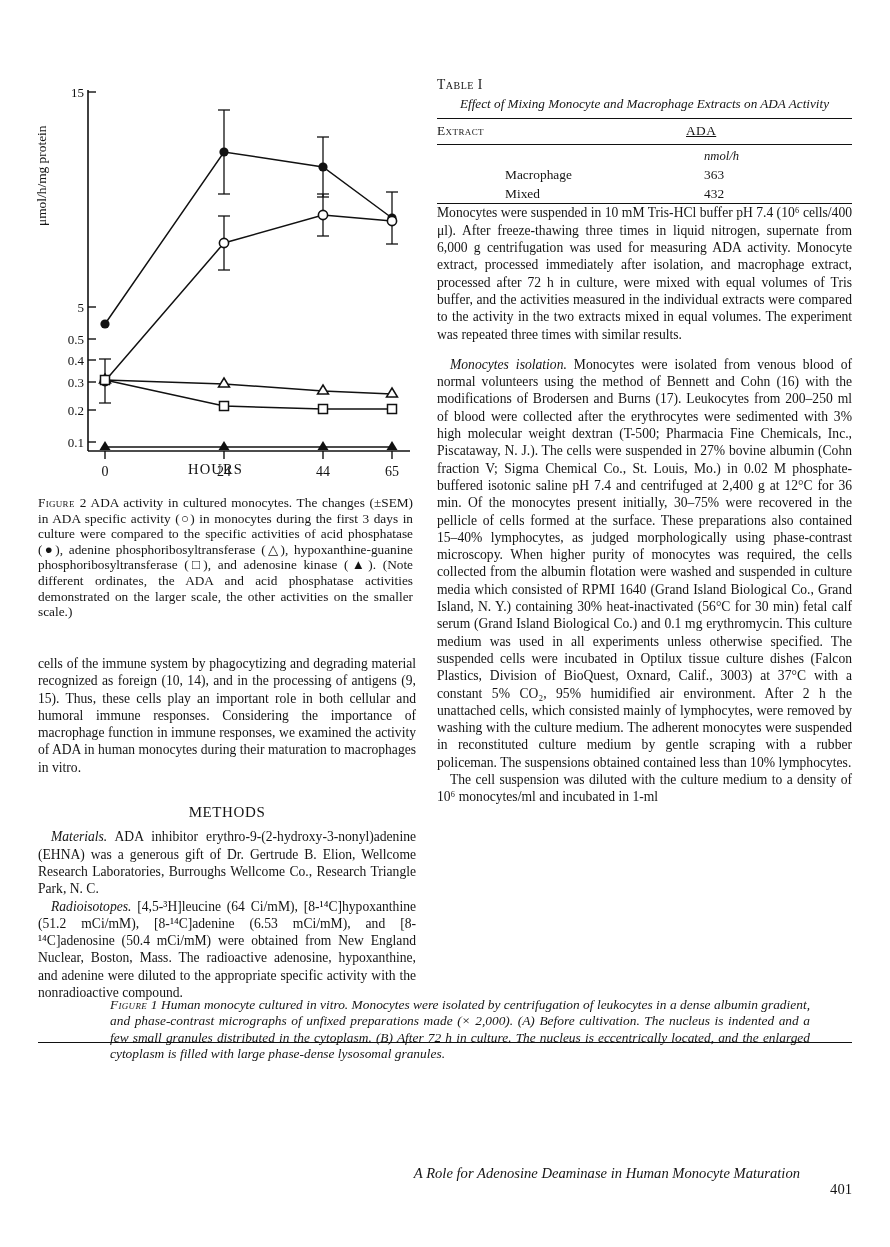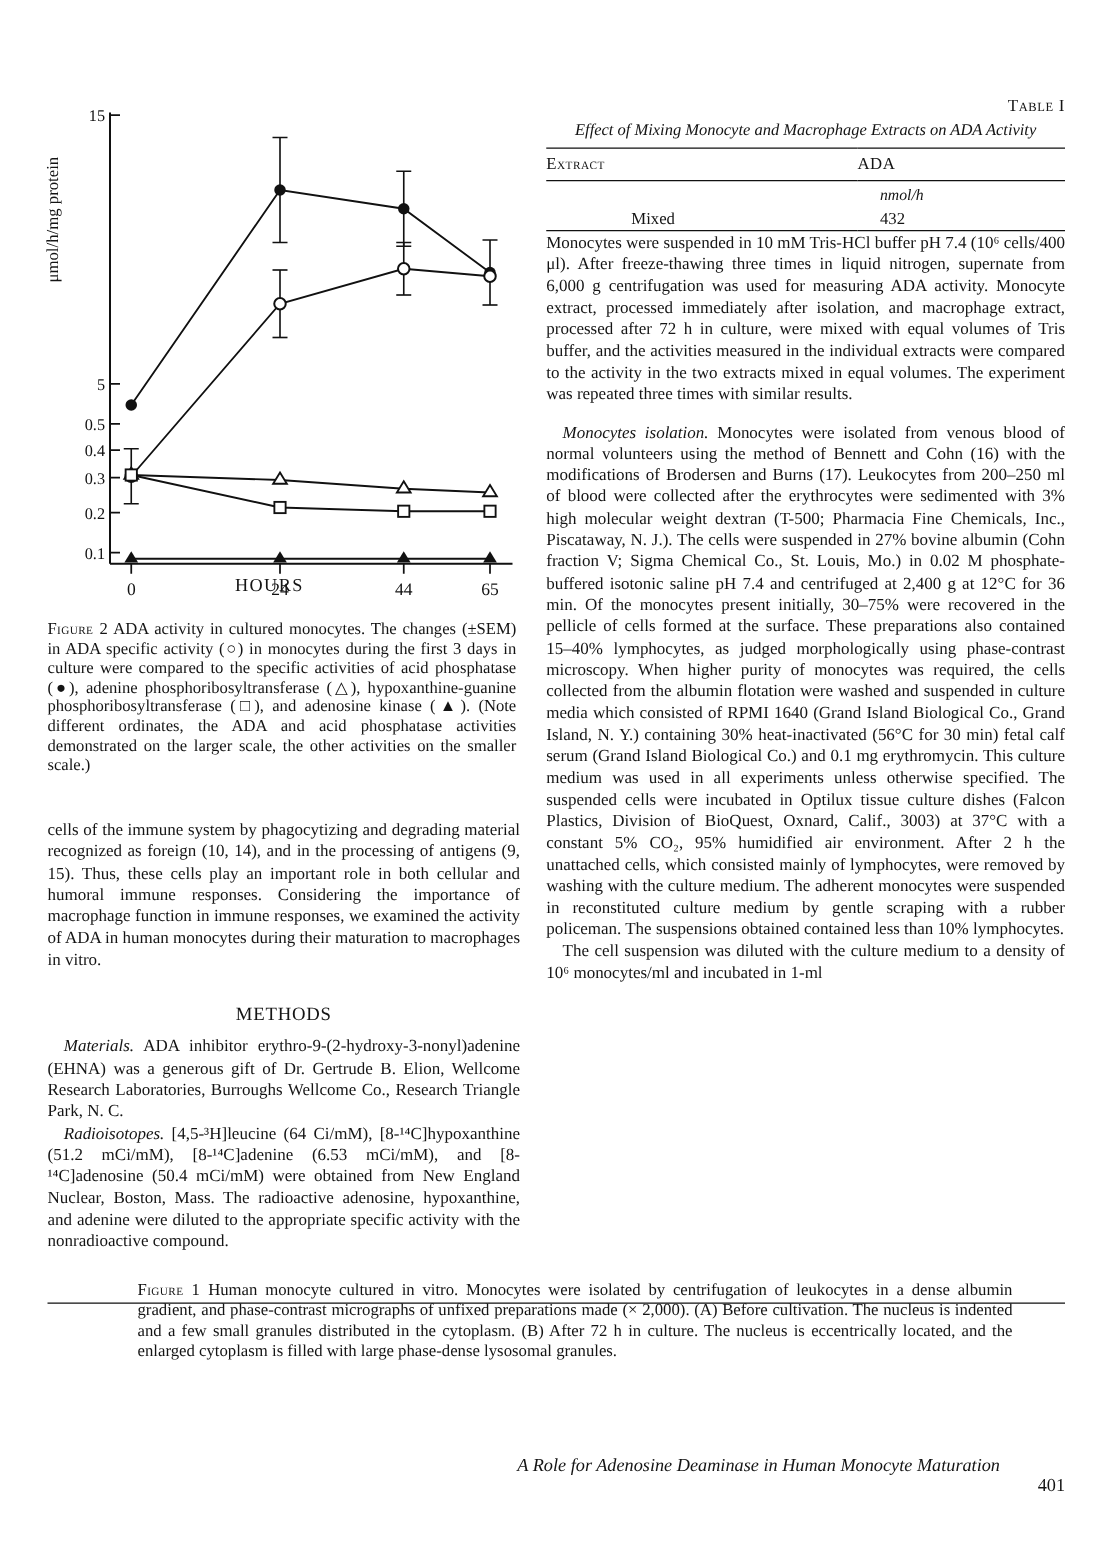--- a/index.html
+++ b/index.html
@@ -78,21 +78,21 @@
   .right-col {
     position: absolute;
     left: 437px;
     top: 76px;
     width: 415px;
     font-size: 13.6px;
     line-height: 17.3px;
     text-align: justify;
   }
   .table-title {
-    text-align: right;
+    text-align: left;
     font-variant: small-caps;
     font-size: 13.6px;
     letter-spacing: 0.5px;
     margin-bottom: 3px;
   }
   .table-sub {
     text-align: center;
     font-style: italic;
     font-size: 13.2px;
     line-height: 16px;
@@ -109,46 +109,47 @@
     letter-spacing: 0.4px;
     padding: 3px 0 4px 0;
     text-align: left;
   }
   .rule-top { border-top: 1.6px solid #111; }
   .rule-mid { border-top: 0.9px solid #111; }
   .rule-bot { border-bottom: 1.6px solid #111; }
   td.col-extract { width: 60%; padding-left: 68px; padding-top: 1px; padding-bottom: 1px;}
   td.col-ada { width: 40%; padding-left: 18px; padding-top:1px; padding-bottom:1px;}
   th.col-extract { padding-left: 86px; }
-  th.col-ada { padding-left: 18px; }
+  th.col-ada { padding-left: 18px; text-decoration: underline; }
   .units-row td {
     font-style: italic;
     font-size: 12.6px;
     padding-top: 3px;
     padding-bottom: 0px;
   }
   .tbl-note {
     margin-top: 7px;
     font-size: 13.6px;
     line-height: 17.3px;
     text-align: justify;
   }
   .right-col p { margin: 0; }
   .right-col p.indent { text-indent: 13px; }
   .gap { height: 13px; }
 
   
   .fig1-block {
     position: absolute;
     left: 110px;
-    top: 1024px;
+    top: 997px;
     width: 700px;
     font-size: 13.4px;
     line-height: 16.4px;
     text-align: justify;
+    font-style: italic;
   }
   .fig1-rule {
     position: absolute;
     left: 38px;
     top: 1042px;
     width: 814px;
     border-top: 0.9px solid #111;
   }
 
   
@@ -335,20 +336,24 @@
         <tr class="rule-top">
           <th class="col-extract rule-mid">Extract</th>
           <th class="col-ada rule-mid">ADA</th>
         </tr>
       </thead>
       <tbody>
         <tr class="units-row">
           <td class="col-extract rule-mid"></td>
           <td class="col-ada rule-mid">nmol/h</td>
         </tr>
+        <tr>
+          <td class="col-extract">Macrophage</td>
+          <td class="col-ada">363</td>
+        </tr>
         <tr class="rule-bot">
           <td class="col-extract">Mixed</td>
           <td class="col-ada">432</td>
         </tr>
       </tbody>
     </table>
 
     <p class="tbl-note">Monocytes were suspended in 10 mM Tris-HCl buffer pH 7.4 (10⁶ cells/400 μl). After freeze-thawing three times in liquid nitrogen, supernate from 6,000 g centrifugation was used for measuring ADA activity. Monocyte extract, processed immediately after isolation, and macrophage extract, processed after 72 h in culture, were mixed with equal volumes of Tris buffer, and the activities measured in the individual extracts were compared to the activity in the two extracts mixed in equal volumes. The experiment was repeated three times with similar results.</p>
 
     <div class="gap"></div>

